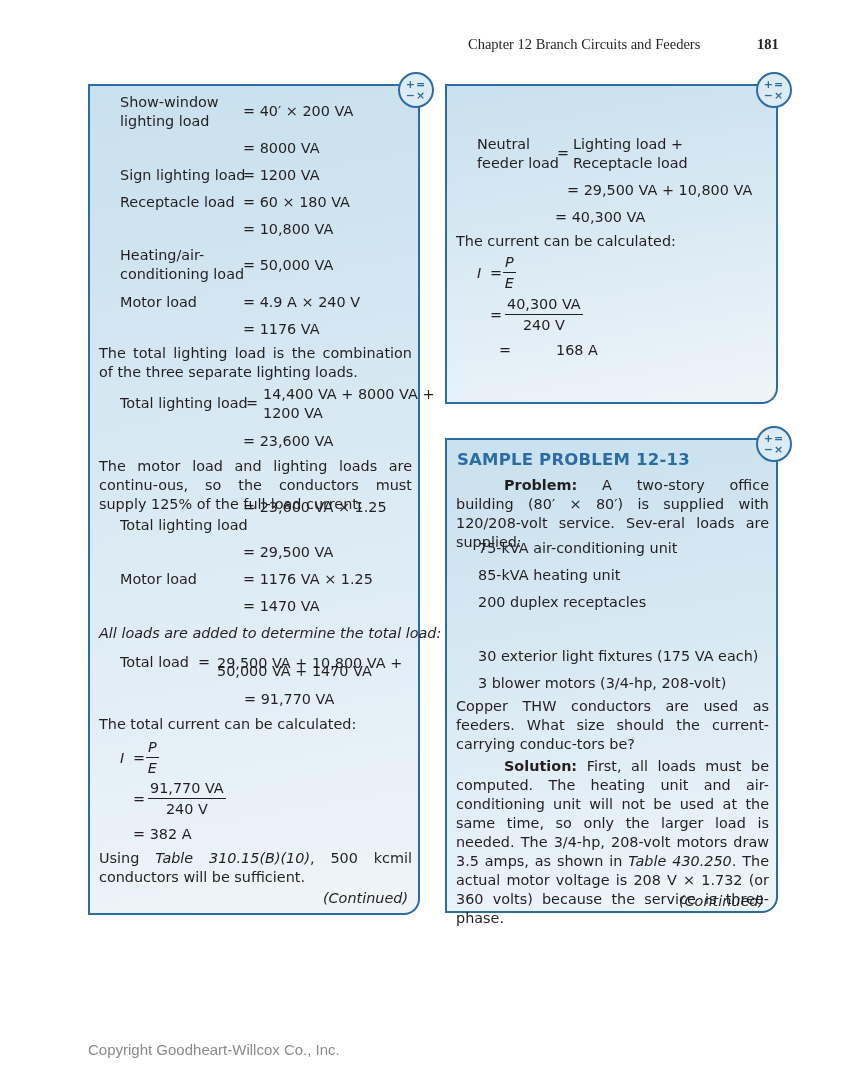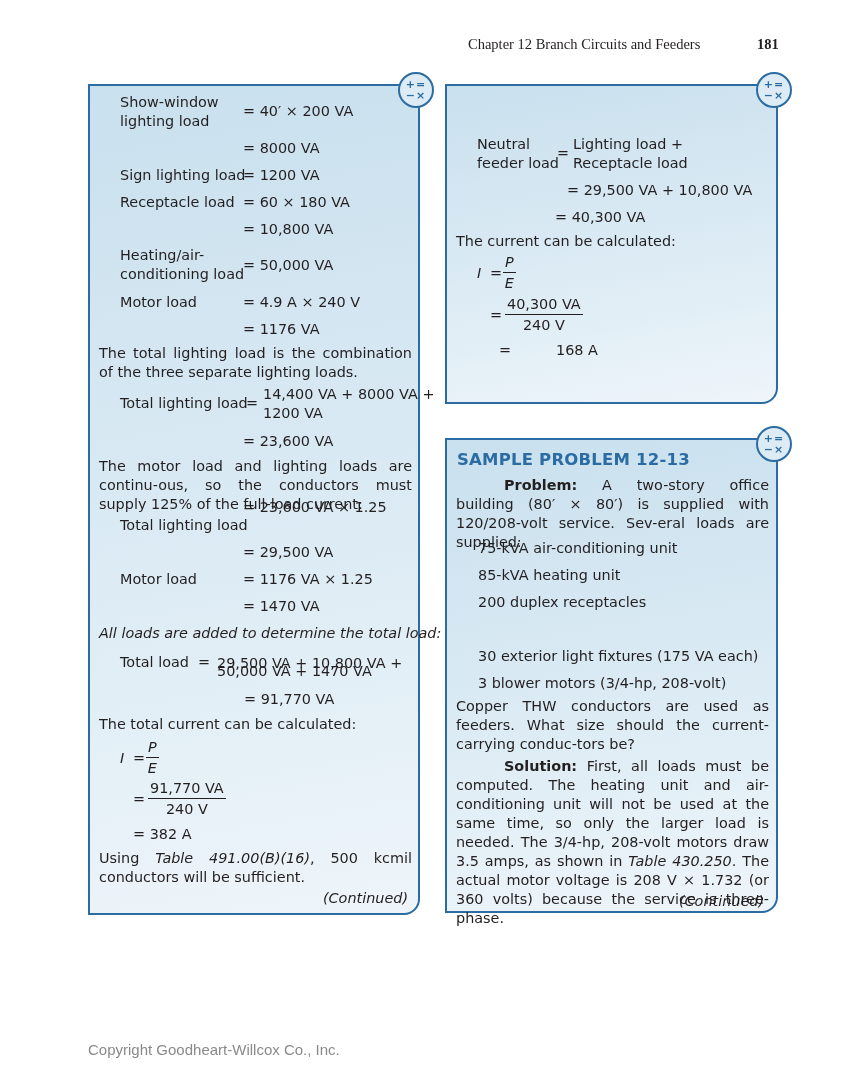--- a/index.html
+++ b/index.html
@@ -124,21 +124,21 @@
 
   <div class="txt" style="left:43px; top:704px;">=</div>
   <div class="frac" style="left:58px; top:693px;">
     <span class="num">91,770 VA</span>
     <span class="den">240 V</span>
   </div>
 
   <div class="txt" style="left:43px; top:739px;">=  382 A</div>
 
   <div class="txt just" style="left:9px; top:763px; width:313px;">
-    <span>Using </span><span class="it">Table 491.00(B)(16)</span><span>, 500 kcmil conductors will be sufficient.</span>
+    <span>Using </span><span class="it">Table 310.15(B)(10)</span><span>, 500 kcmil conductors will be sufficient.</span>
   </div>
 
   <div class="txt it" style="right:10px; top:803px;">(Continued)</div>
 </div>
 
 <div class="box rtop">
   <div class="calc-icon">
       <span>+=</span>
       <span>−×</span>
     </div>

